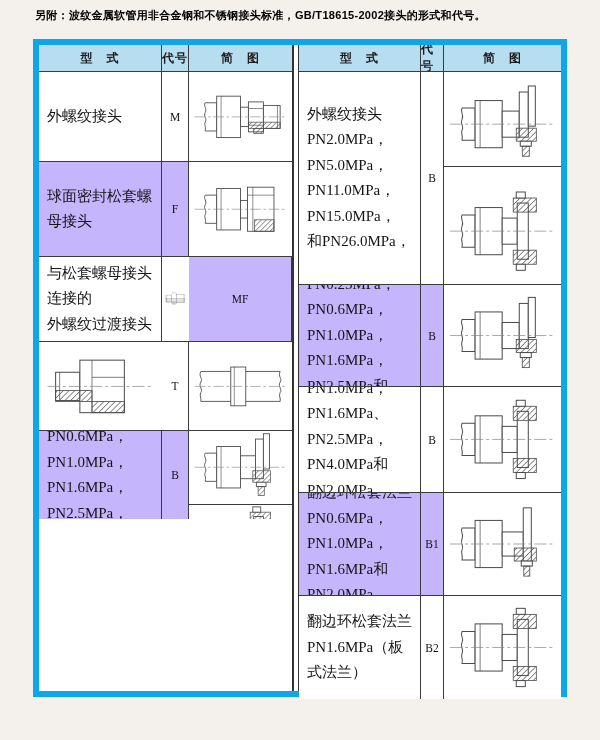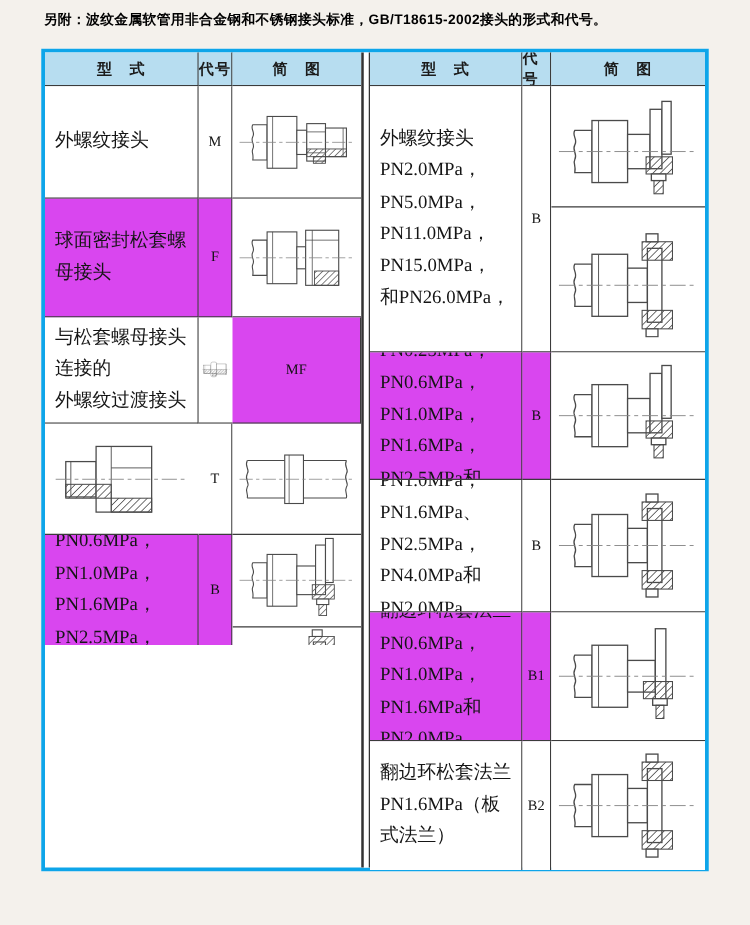--- a/index.html
+++ b/index.html
@@ -9,21 +9,21 @@
     font-family:"Liberation Serif", serif;
   }
   .page { position:relative; width:600px; height:740px; overflow:hidden; }
   .title {
     position:absolute; left:35px; top:8px; width:540px;
     font-family:"Liberation Sans", sans-serif;
     font-size:11px; font-weight:bold; color:#000; letter-spacing:0.3px;
   }
   .gtable {
     position:absolute; left:33px; top:39px; width:534px; height:658px;
-    border:3px solid #0ea5e9; background:#fff; display:flex; box-sizing:border-box;
+    border:6px solid #0ea5e9; background:#fff; display:flex; box-sizing:border-box;
   }
   .half { display:grid; }
   .half.left  { width:253px; grid-template-columns:123px 27px 103px; grid-template-rows:27px 90px 95px 85px 89px 88px 180px; }
   .half.right { flex:1;      grid-template-columns:122px 23px auto;  grid-template-rows:27px 213px 102px 106px 103px 103px; }
   .divider { width:4px; border-left:2px solid #333; border-right:1px solid #333; background:#fff; }
   .cell { border-right:1px solid #3b3b3b; border-bottom:1px solid #3b3b3b; box-sizing:border-box; background:#fff; overflow:hidden; }
   .cell.nr { border-right:none; }
   .cell.nb { border-bottom:none; }
   .hdr {
     background:#b7ddf0;
@@ -31,21 +31,21 @@
     font-family:"Liberation Sans", sans-serif;
     font-size:12px; color:#1c1c1c; letter-spacing:1px; font-weight:bold;
   }
   .type {
     display:flex; align-items:center;
     padding:3px 4px 3px 8px;
     font-size:15px; line-height:1.7; color:#151515;
     white-space:pre-line;
   }
   .code { display:flex; align-items:center; justify-content:center; font-size:11.5px; color:#111; }
-  .hl { background:#d946ef; }
+  .hl { background:#c4b5fd; }
   .diag { display:flex; align-items:center; justify-content:center; padding:1px; }
   .diag svg { width:96%; height:94%; }
   .diag.split { display:grid; grid-template-rows:1fr 1fr; padding:0; }
   .diag.split .sub { border-bottom:1px solid #3b3b3b; display:flex; align-items:center; justify-content:center; padding:1px; }
   .diag.split .sub:last-child { border-bottom:none; }
   .svgdefs { position:absolute; width:0; height:0; }
 </style>
 </head>
 <body>
 

